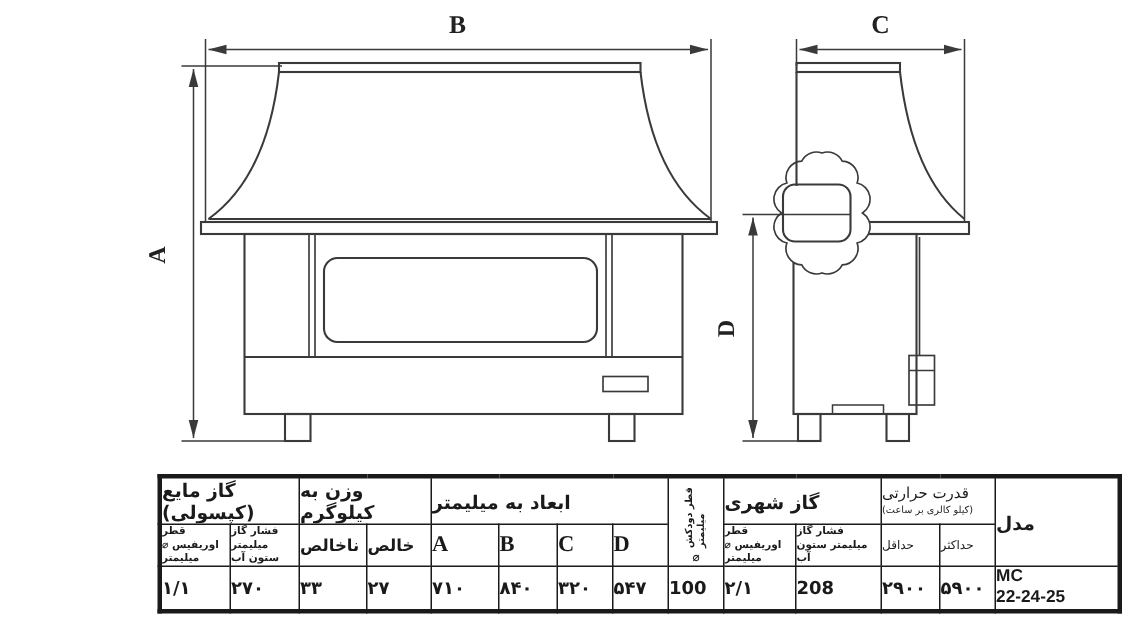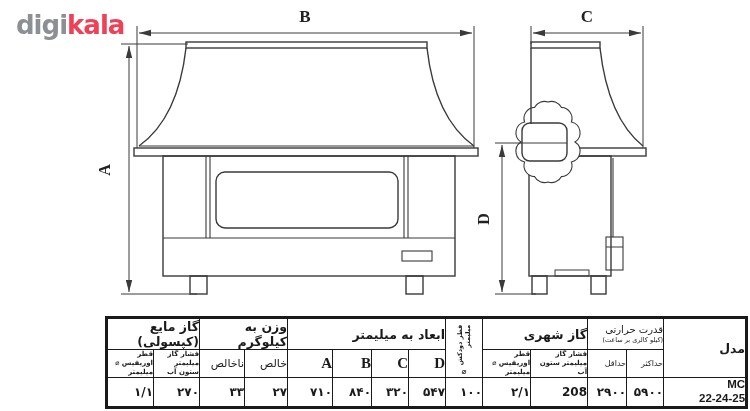--- a/index.html
+++ b/index.html
@@ -12,48 +12,45 @@
   .logo .gray{color:var(--logo-gray,#8d9093);}
   .logo .red{color:var(--logo-red,#ef4056);}
 
   
   svg{position:absolute;left:0;top:0;}
   .dimletter{font-family:"Liberation Serif","DejaVu Serif",serif;font-weight:bold;fill:#222;}
 
   
   .spec{position:absolute;left:105px;top:316px;width:640px;border-collapse:collapse;
     table-layout:fixed;direction:rtl;}
-  .spec td{border:1.6px solid #1a1a1a;text-align:right;vertical-align:middle;padding:0;
+  .spec td{border:1.6px solid #1a1a1a;text-align:left;vertical-align:middle;padding:0;
     color:#1a1a1a;overflow:hidden;}
   .spec{border:3px solid #1a1a1a;}
   .grp{font-size:12.5px;font-weight:bold;height:30px;}
   .sub{height:28px;}
   .val{height:28px;font-size:12px;font-weight:bold;}
   .small2{font-size:7px;font-weight:bold;line-height:1.25;}
   .minmax{font-size:8px;font-weight:normal;}
-  .wcol{font-size:11px;font-weight:normal;}
+  .wcol{font-size:11px;font-weight:bold;}
   .abcd{font-family:"Liberation Serif","DejaVu Serif",serif;font-size:15px;font-weight:bold;}
   .red{color:var(--table-red,#d81f26);}
   .unitnote{font-size:6.5px;font-weight:normal;display:block;margin-top:1px;}
   .thermtitle{font-size:10px;font-weight:normal;display:block;}
   .modelval{font-family:Liberation Sans, sans-serif;font-size:11.5px;font-weight:bold;
     direction:ltr;line-height:1.2;}
   .chimcell{position:relative;}
   .rot{position:absolute;left:50%;top:44%;transform:translate(-50%,-50%) rotate(-90deg);
     white-space:nowrap;font-size:6.5px;font-weight:bold;line-height:1.3;}
   .diasym{position:absolute;bottom:1px;left:50%;transform:translateX(-50%);font-size:8px;font-weight:bold;}
 </style>
 </head>
 <body>
 
 <div id="stage">
 
-  <div class="logo">
-    <span class="gray">digi</span><span class="red">kala</span>
-  </div>
 
   <svg width="750" height="311" viewBox="0 0 750 311">
     <defs>
       <marker id="ah" viewBox="0 0 12 8" refX="12" refY="4" markerWidth="12" markerHeight="8" orient="auto-start-reverse" markerUnits="userSpaceOnUse">
         <path d="M12,4 L0,0.8 L0,7.2 Z" fill="#3a3a3a"></path>
       </marker>
     </defs>
 
     <g stroke="#3a3a3a" fill="none" stroke-width="1.4">
 
@@ -177,21 +174,21 @@
     </tr>
     <tr class="val">
       <td class="modelval">
         <div>MC</div>
         <div>22-24-25</div>
       </td>
       <td>۵۹۰۰</td>
       <td>۲۹۰۰</td>
       <td>208</td>
       <td>۲/۱</td>
-      <td>۱۰۰</td>
+      <td>100</td>
       <td>۵۴۷</td>
       <td>۳۲۰</td>
       <td>۸۴۰</td>
       <td>۷۱۰</td>
       <td>۲۷</td>
       <td>۳۳</td>
       <td class="red">۲۷۰</td>
       <td class="red">۱/۱</td>
     </tr>
   </tbody>

